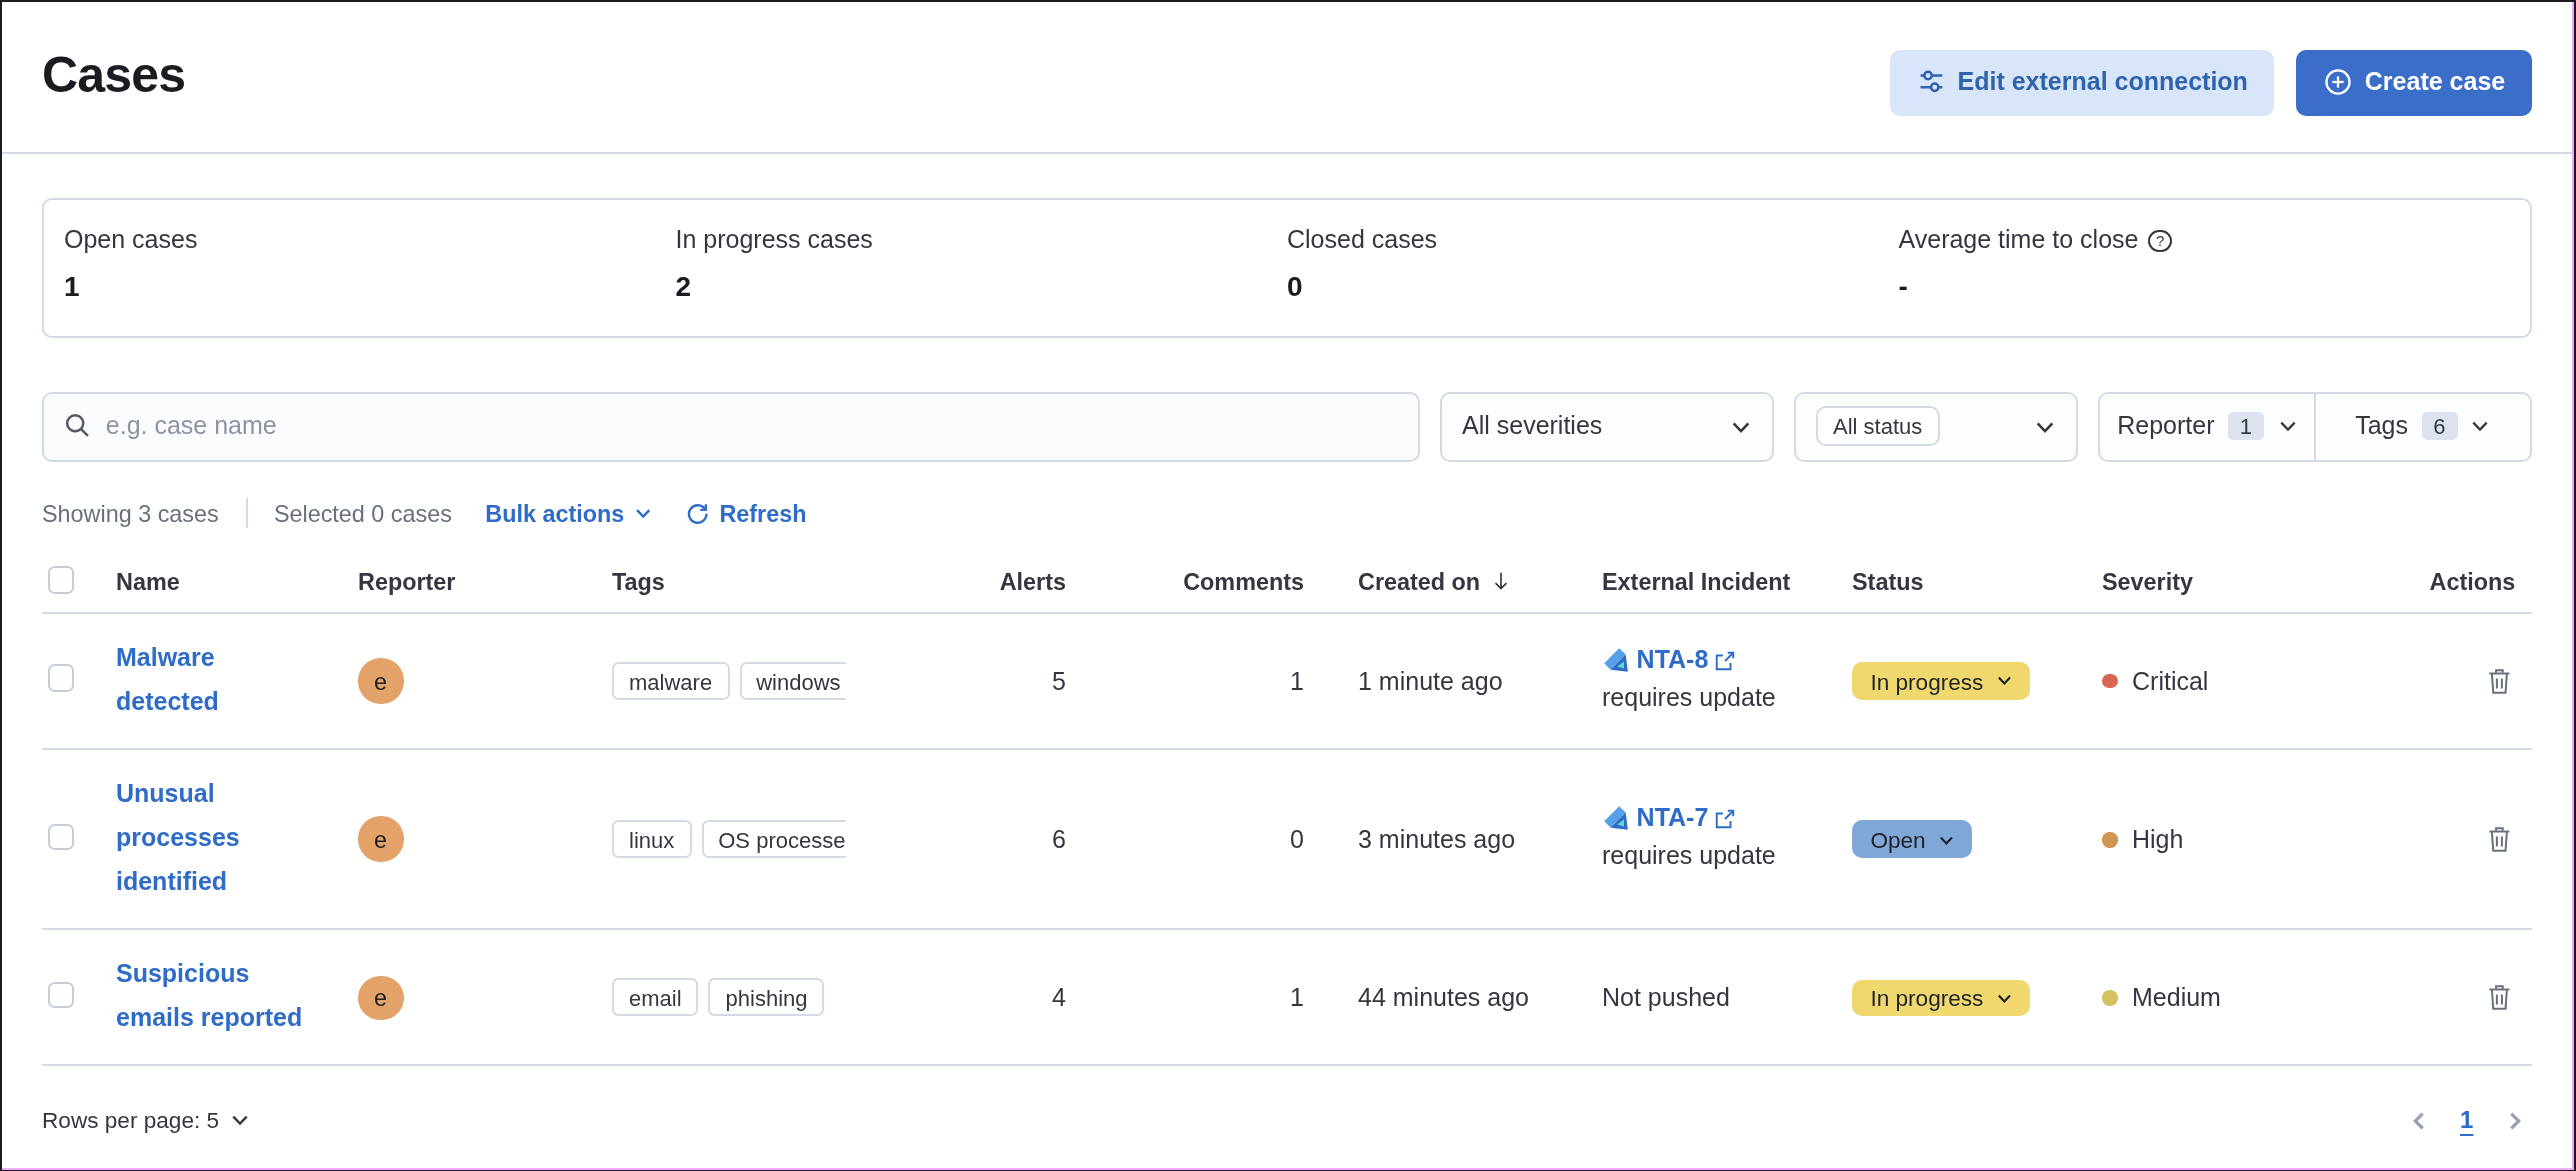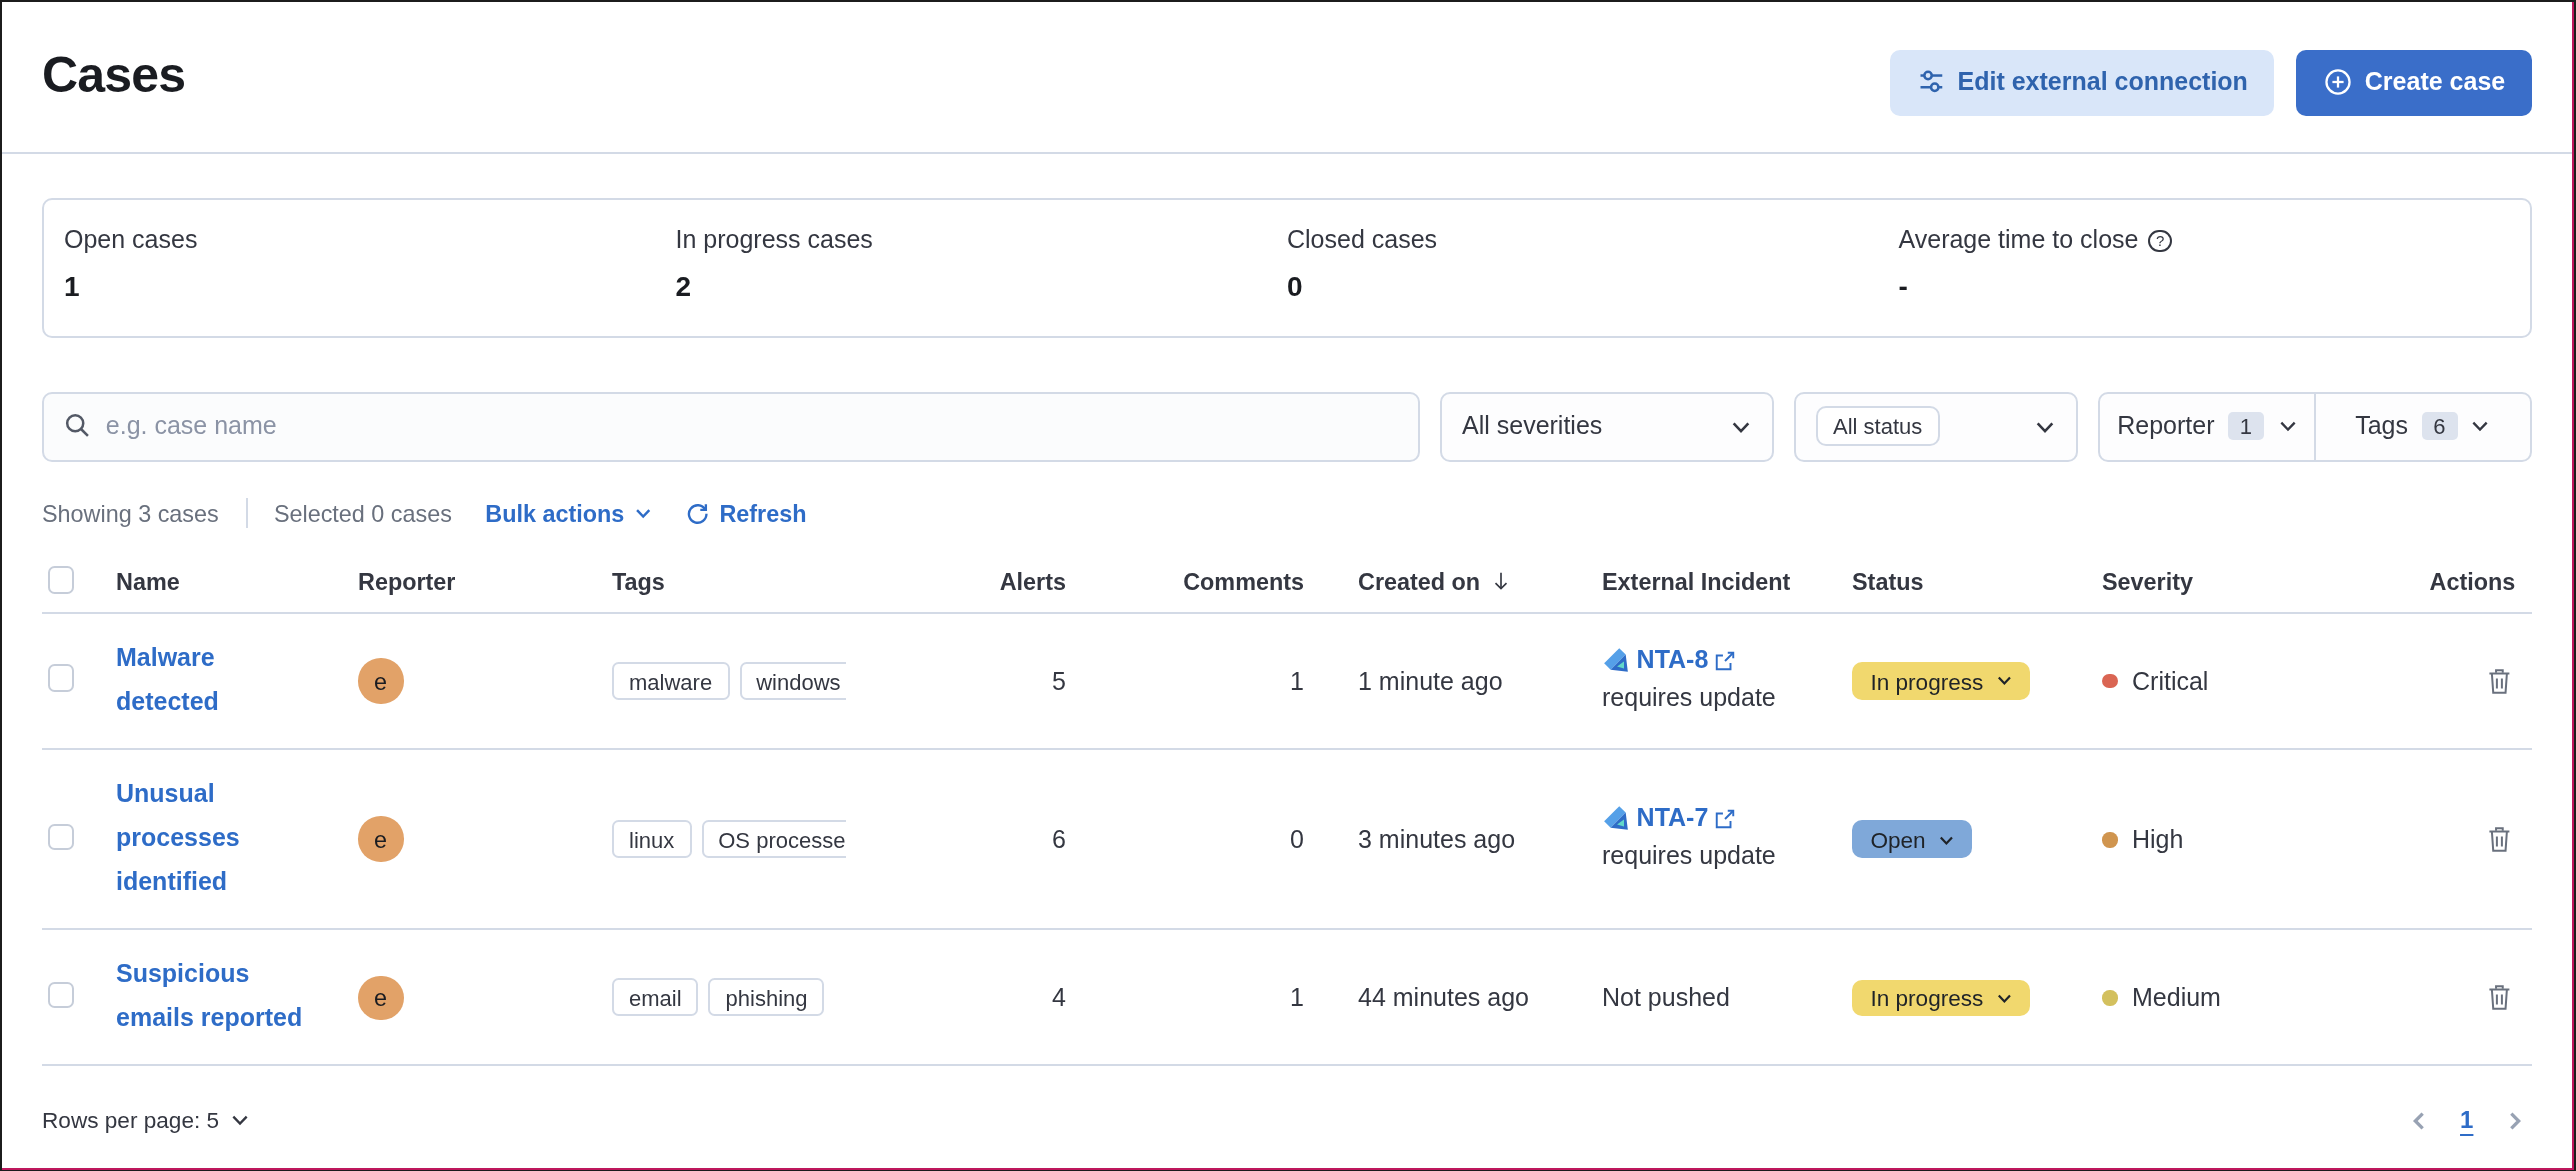--- a/index.html
+++ b/index.html
@@ -1,18 +1,18 @@
 <!DOCTYPE html>
 <html style="font-size:13.4px"><head>
 <meta charset="utf-8">
 <style>
   * { box-sizing: border-box; margin: 0; padding: 0; }
   html,body { background:#fff; }
   body { font-family: "Liberation Sans", sans-serif; }
-  #frame { width:2576px; height:1172px; border:2.5px solid #1c1c1c; overflow:hidden; background:#be185d; }
+  #frame { width:2576px; height:1172px; border:2.5px solid #1c1c1c; overflow:hidden; background:#f0abfc; }
   #app { width:1285px; height:583px; transform:scale(2); transform-origin:0 0; background:#fff; color:#343741; }
 
   .px { padding-left:20px; padding-right:20px; }
 
   
   .header { display:flex; align-items:flex-start; justify-content:space-between; padding-top:22px; }
   .page-title { font-size:25px; font-weight:700; color:#1a1c21; letter-spacing:-0.4px; }
   .header-actions { display:flex; gap:11px; margin-top:1.7px; }
   .btn { display:inline-flex; align-items:center; gap:6.7px; height:33px; padding:0 13.4px; border-radius:5px;
          font-size:12.5px; font-weight:600; border:none; cursor:pointer; font-family:inherit; }

